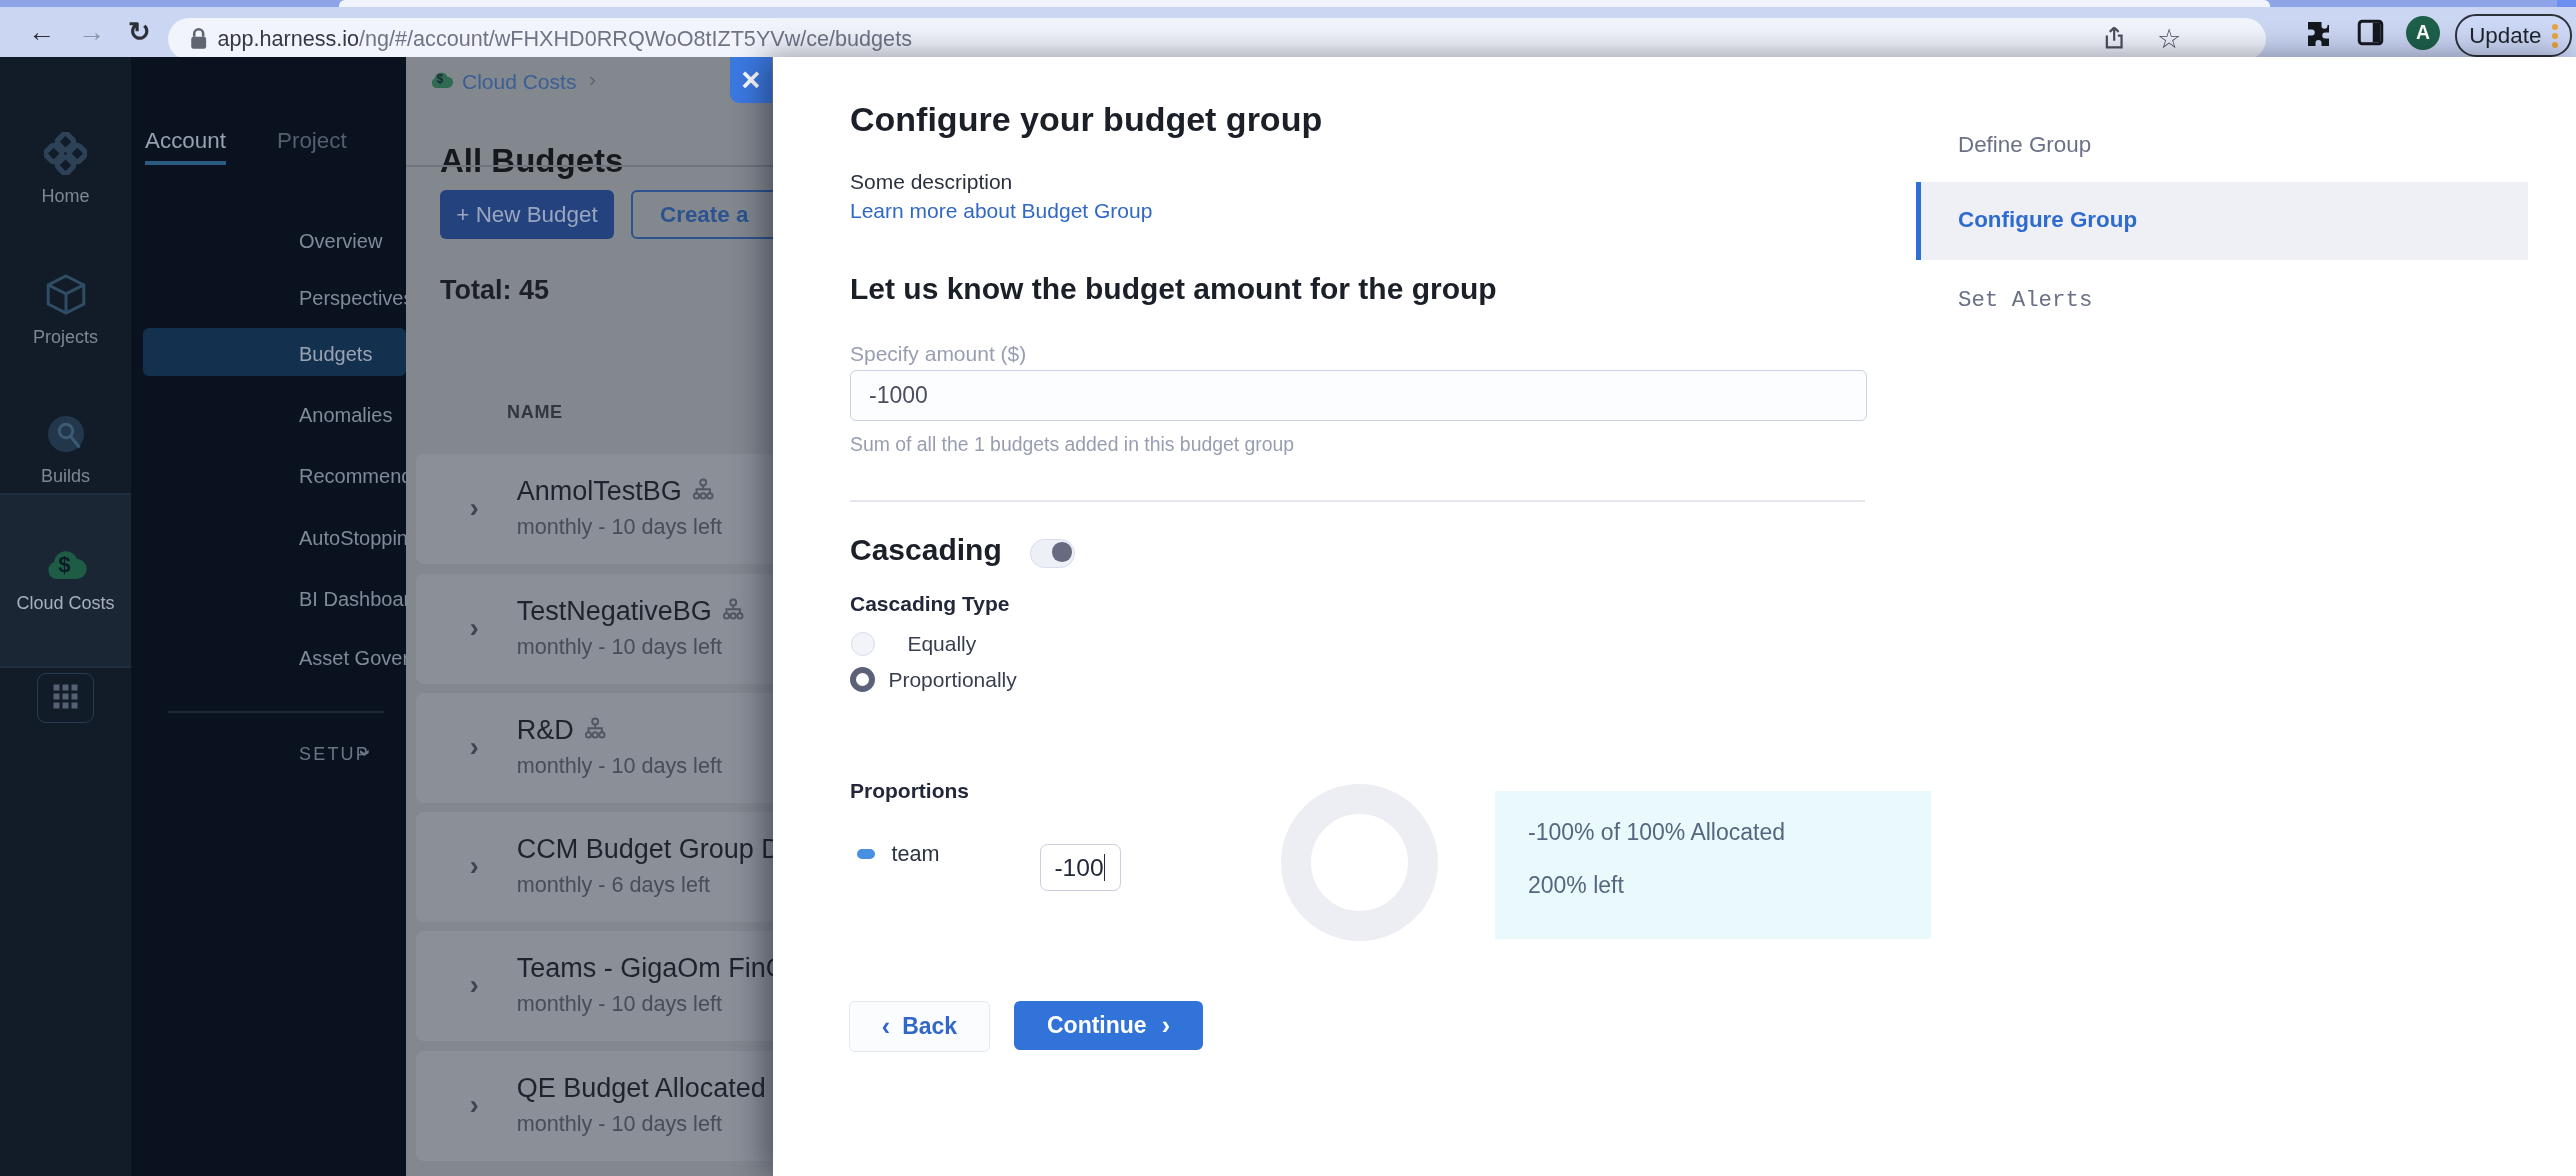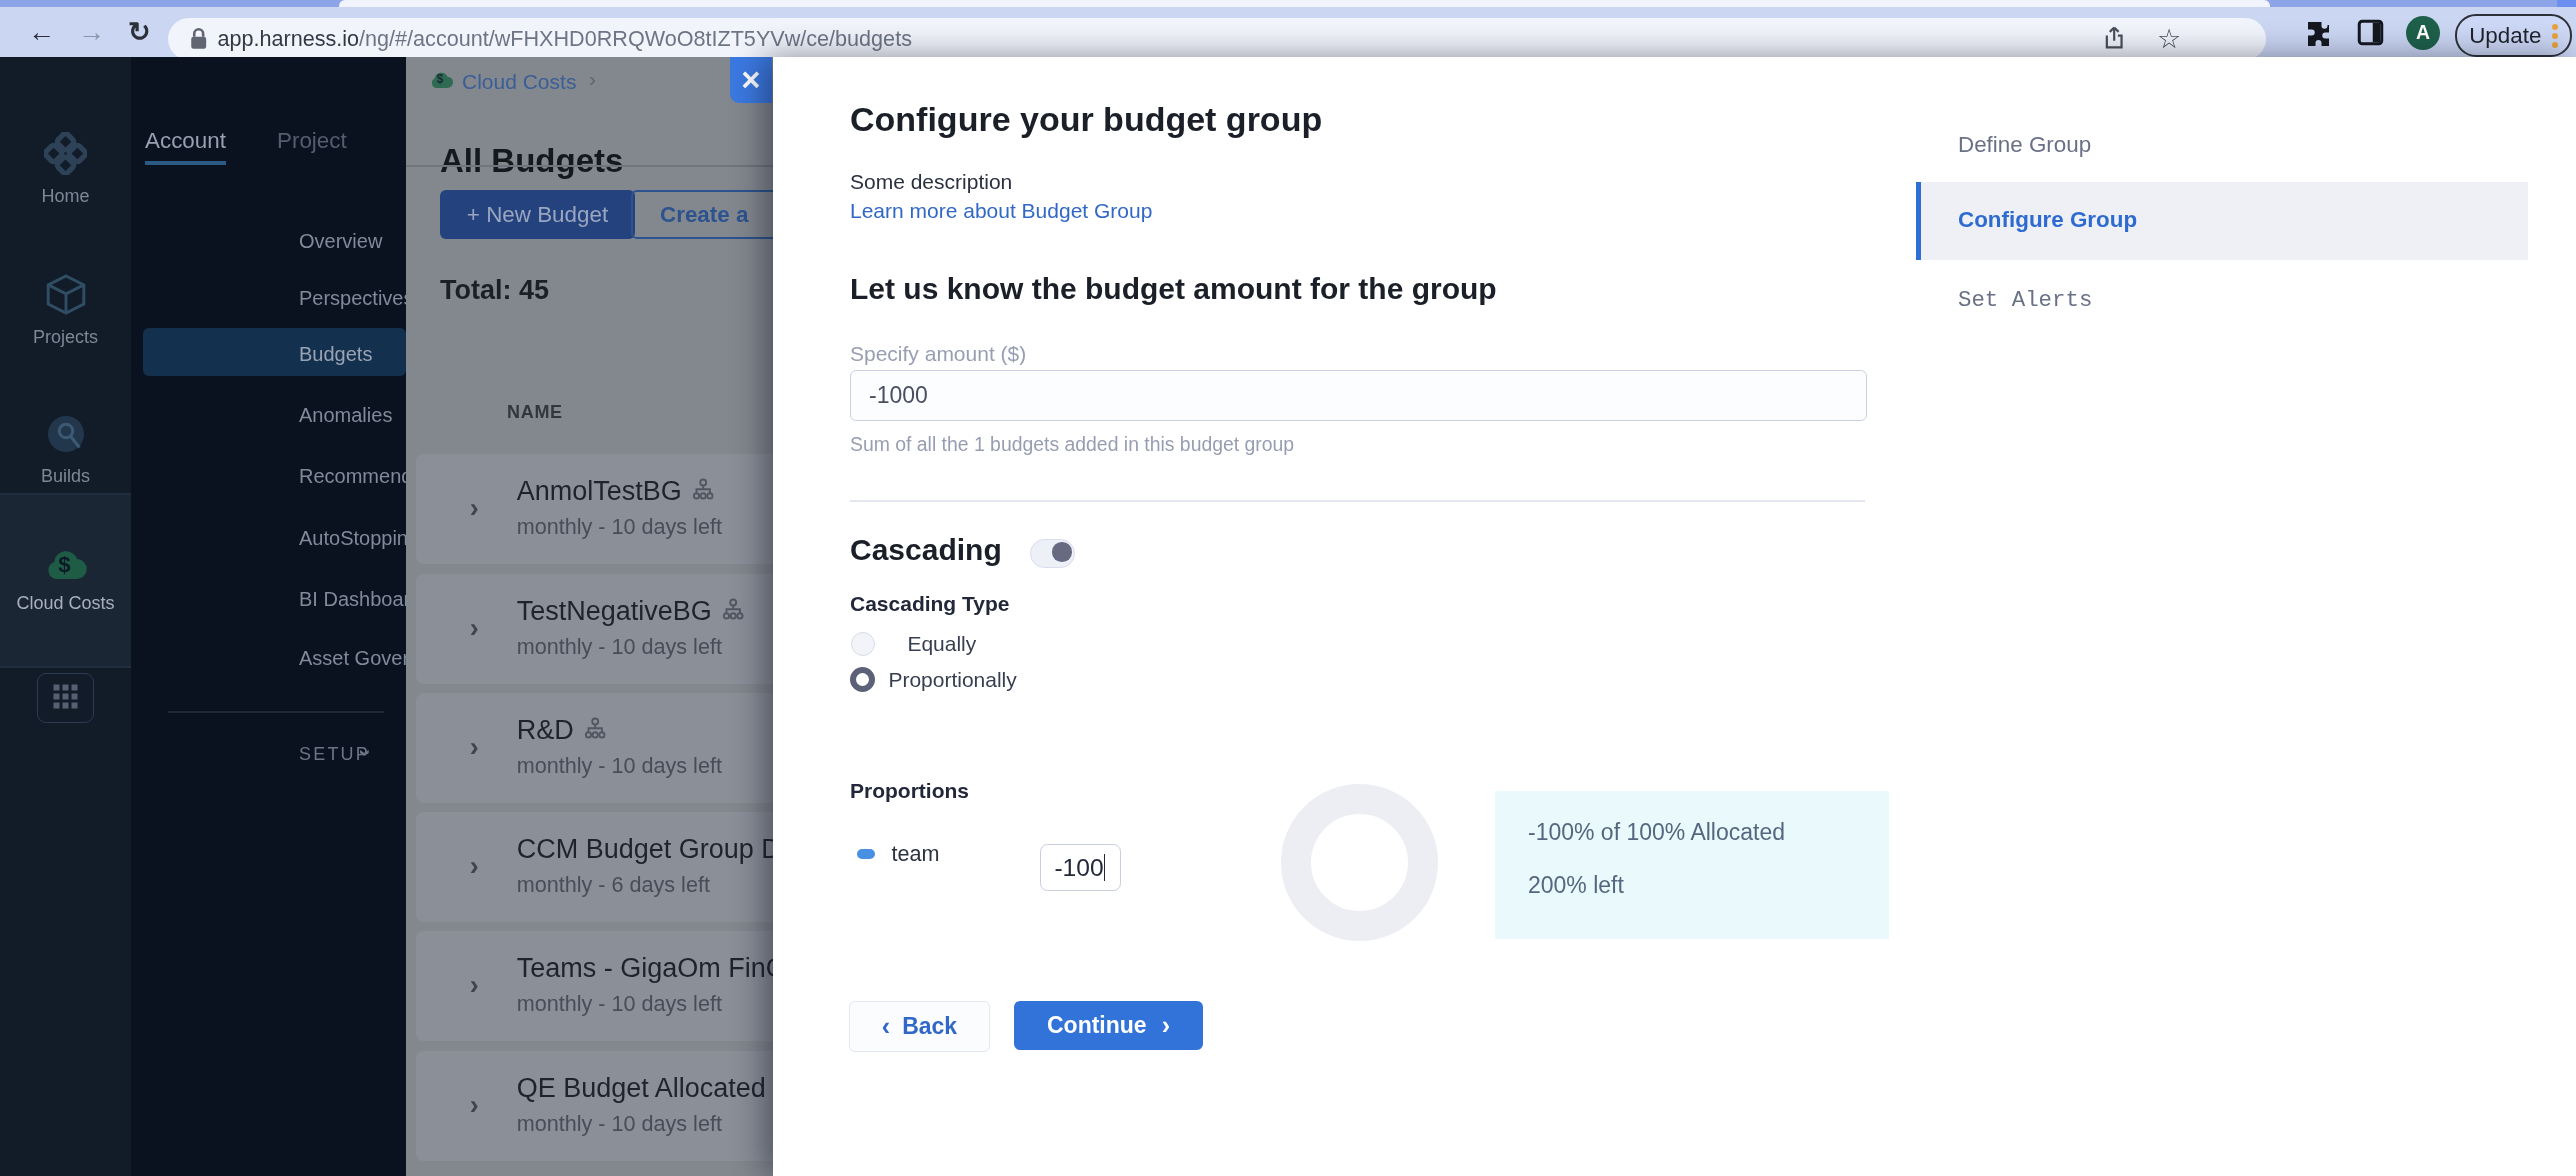--- a/index.html
+++ b/index.html
@@ -245,21 +245,21 @@
       <svg width="27" height="19.4" viewBox="0 0 36 26">
           <path d="M10 24 a7 7 0 0 1-1-13 a9 9 0 0 1 17-2 a7 7 0 0 1 0 15 z" fill="#2f6b52"></path>
           <text x="16" y="18" font-size="16" font-weight="bold" fill="#1c2733" text-anchor="middle">$</text>
         </svg>
     </span>
     <span class="abs crumbtxt" style="left:56px;top:13.4px;">Cloud Costs</span>
     <span class="abs" style="left:183px;top:10.4px;color:#5e636c;font-size:21px;">›</span>
     <div class="abs pagetitle" style="left:34px;top:37px;margin-top:48px;">All Budgets</div>
     <div class="pagediv"></div>
 
-    <div class="abs btn-filled-dim" style="left:34px;top:133px;width:195px;height:49px;">+ New Budget</div>
+    <div class="abs btn-filled-dim" style="left:34px;top:133px;width:174px;height:49px;">+ New Budget</div>
     <div class="abs btn-outline-dim" style="left:225px;top:133px;width:149px;height:45px;">Create a</div>
 
     <div class="abs total" style="left:34px;top:218px;">Total: 45</div>
     <div class="abs colhdr" style="left:101px;top:345px;">NAME</div>
 
     <div class="card" style="top:397px;">
       <span class="chev">›</span>
       <span class="nm"><span>AnmolTestBG</span><span class="orgic"><svg width="22.4" height="22.4" viewBox="0 0 30 30">
               <g fill="none" stroke="#3f4550" stroke-width="2.5">
                 <circle cx="15" cy="6" r="4"></circle>
@@ -350,21 +350,21 @@
     <div class="abs" style="left:84px;top:784px;display:flex;align-items:center;gap:16.4px;">
       <span class="teampill"></span>
       <span class="team-lbl">team</span>
     </div>
     <div class="abs mini-input" style="left:267px;top:787px;">
       <span class="val">-100</span>
         <span class="caret"></span>
     </div>
 
     <div class="abs donut" style="left:508px;top:727px;"></div>
-    <div class="abs allocbox" style="left:722px;top:734px;width:394px;height:148px;">
+    <div class="abs allocbox" style="left:722px;top:734px;width:436px;height:148px;">
       <div class="abs alloc-line" style="left:33px;top:28px;">-100% of 100% Allocated</div>
       <div class="abs alloc-line" style="left:33px;top:81px;">200% left</div>
     </div>
 
     <div class="abs btn-back" style="left:76px;top:944px;width:139px;height:49px;">
       <span class="chev-ic">‹</span>
       <span>Back</span>
     </div>
     <div class="abs btn-continue" style="left:241px;top:944px;width:189px;height:49px;">
       <span>Continue</span>

